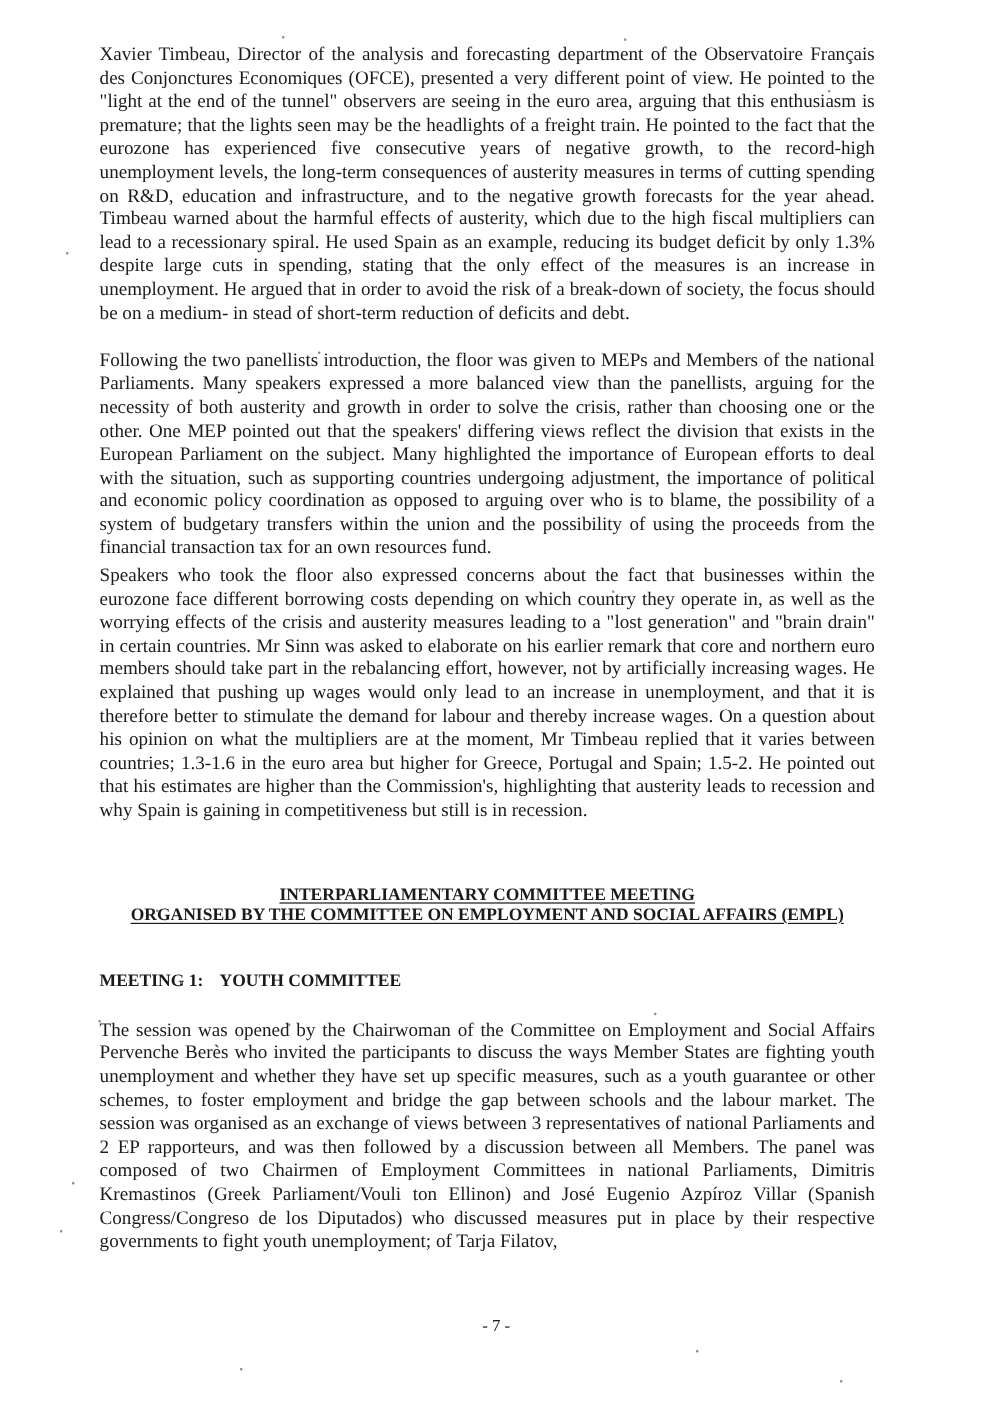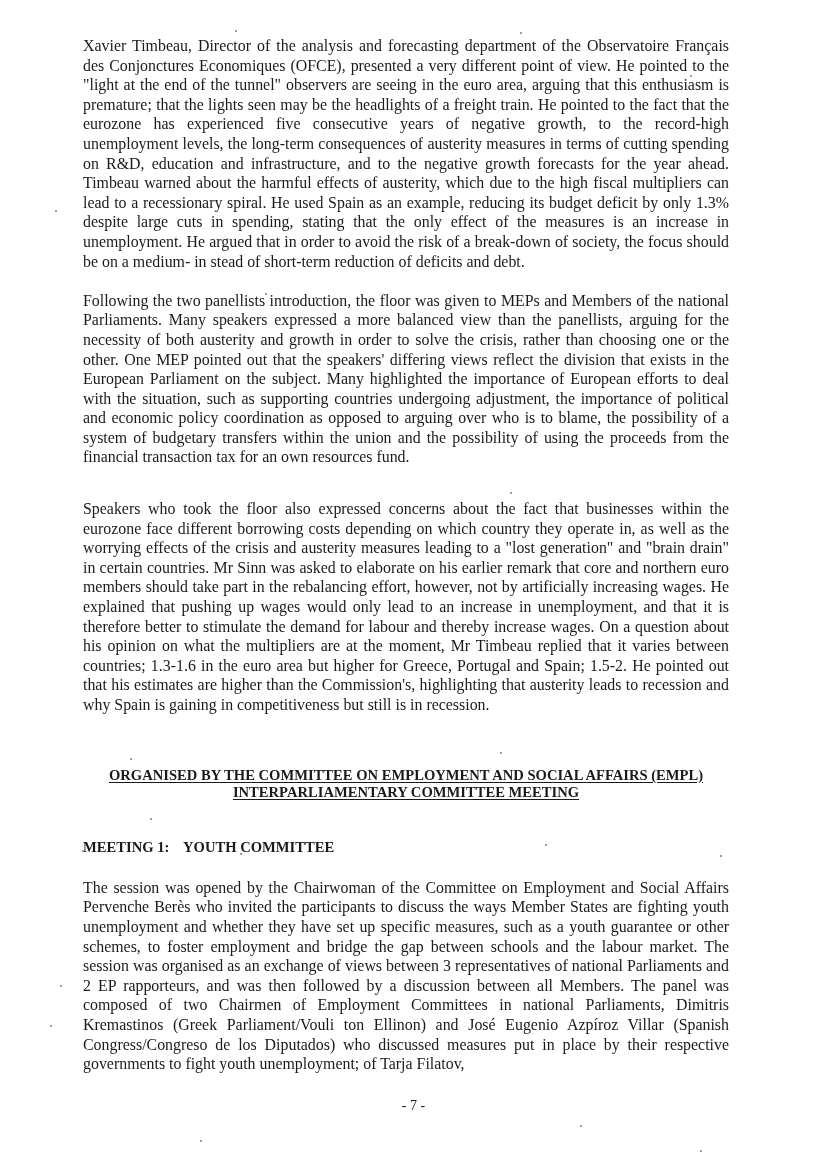--- a/index.html
+++ b/index.html
@@ -23,21 +23,21 @@
     }
     .para {
       font-size: 15.9px;
       line-height: 19.6px;
       text-align: justify;
       margin: 0;
     }
     .para b { font-weight: normal; }
     .p1 { margin-top: 0; }
     .p2 { margin-top: 19.6px; }
-    .p3 { margin-top: 32px; }
+    .p3 { margin-top: 3px; }
     .heading-block {
       margin-top: 52px;
       text-align: center;
       font-weight: bold;
       font-size: 14.6px;
       line-height: 17.6px;
     }
     .heading-block div {
       text-decoration: underline;
       text-underline-offset: 2px;
@@ -70,22 +70,22 @@
 
 <div class="page">
 
   <p class="para p1"><b>Xavier Timbeau</b><span>, Director of the analysis and forecasting department of the Observatoire Français des Conjonctures Economiques (OFCE), presented a very different point of view. He pointed to the "light at the end of the tunnel" observers are seeing in the euro area, arguing that this enthusiasm is premature; that the lights seen may be the headlights of a freight train. He pointed to the fact that the eurozone has experienced five consecutive years of negative growth, to the record-high unemployment levels, the long-term consequences of austerity measures in terms of cutting spending on R&amp;D, education and infrastructure, and to the negative growth forecasts for the year ahead. Timbeau warned about the harmful effects of austerity, which due to the high fiscal multipliers can lead to a recessionary spiral. He used Spain as an example, reducing its budget deficit by only 1.3% despite large cuts in spending, stating that the only effect of the measures is an increase in unemployment. He argued that in order to avoid the risk of a break-down of society, the focus should be on a medium- in stead of short-term reduction of deficits and debt.</span></p>
 
   <p class="para p2"><span>Following the two panellists introduction, the floor was given to </span><b>MEPs and Members of the national Parliaments</b><span>. Many speakers expressed a more balanced view than the panellists, arguing for the necessity of both austerity and growth in order to solve the crisis, rather than choosing one or the other. One MEP pointed out that the speakers' differing views reflect the division that exists in the European Parliament on the subject. Many highlighted the importance of European efforts to deal with the situation, such as supporting countries undergoing adjustment, the importance of political and economic policy coordination as opposed to arguing over who is to blame, the possibility of a system of budgetary transfers within the union and the possibility of using the proceeds from the financial transaction tax for an own resources fund.</span></p>
 
   <p class="para p3"><span>Speakers who took the floor also expressed concerns about the fact that businesses within the eurozone face different borrowing costs depending on which country they operate in, as well as the worrying effects of the crisis and austerity measures leading to a "lost generation" and "brain drain" in certain countries. Mr Sinn was asked to elaborate on his earlier remark that core and northern euro members should take part in the rebalancing effort, however, not by artificially increasing wages. He explained that pushing up wages would only lead to an increase in unemployment, and that it is therefore better to stimulate the demand for labour and thereby increase wages. On a question about his opinion on what the multipliers are at the moment, Mr Timbeau replied that it varies between countries; 1.3-1.6 in the euro area but higher for Greece, Portugal and Spain; 1.5-2. He pointed out that his estimates are higher than the Commission's, highlighting that austerity leads to recession and why Spain is gaining in competitiveness but still is in recession.</span></p>
 
   <div class="heading-block">
+    <div>INTERPARLIAMENTARY COMMITTEE MEETING</div>
     <div>ORGANISED BY THE COMMITTEE ON EMPLOYMENT AND SOCIAL AFFAIRS (EMPL)</div>
-    <div>INTERPARLIAMENTARY COMMITTEE MEETING</div>
   </div>
 
   <div class="session-title">
     <span class="num">MEETING 1:</span><span>YOUTH COMMITTEE</span>
   </div>
 
   <p class="para p4"><span>The session was opened by the Chairwoman of the Committee on Employment and Social Affairs Pervenche Berès who invited the participants to discuss the ways Member States are fighting youth unemployment and whether they have set up specific measures, such as a youth guarantee or other schemes, to foster employment and bridge the gap between schools and the labour market. The session was organised as an exchange of views between 3 representatives of national Parliaments and 2 EP rapporteurs, and was then followed by a discussion between all Members. The panel was composed of two Chairmen of Employment Committees in national Parliaments, Dimitris Kremastinos (Greek Parliament/Vouli ton Ellinon) and José Eugenio Azpíroz Villar (Spanish Congress/Congreso de los Diputados) who discussed measures put in place by their respective governments to fight youth unemployment; of Tarja Filatov,</span></p>
 
 </div>
 

